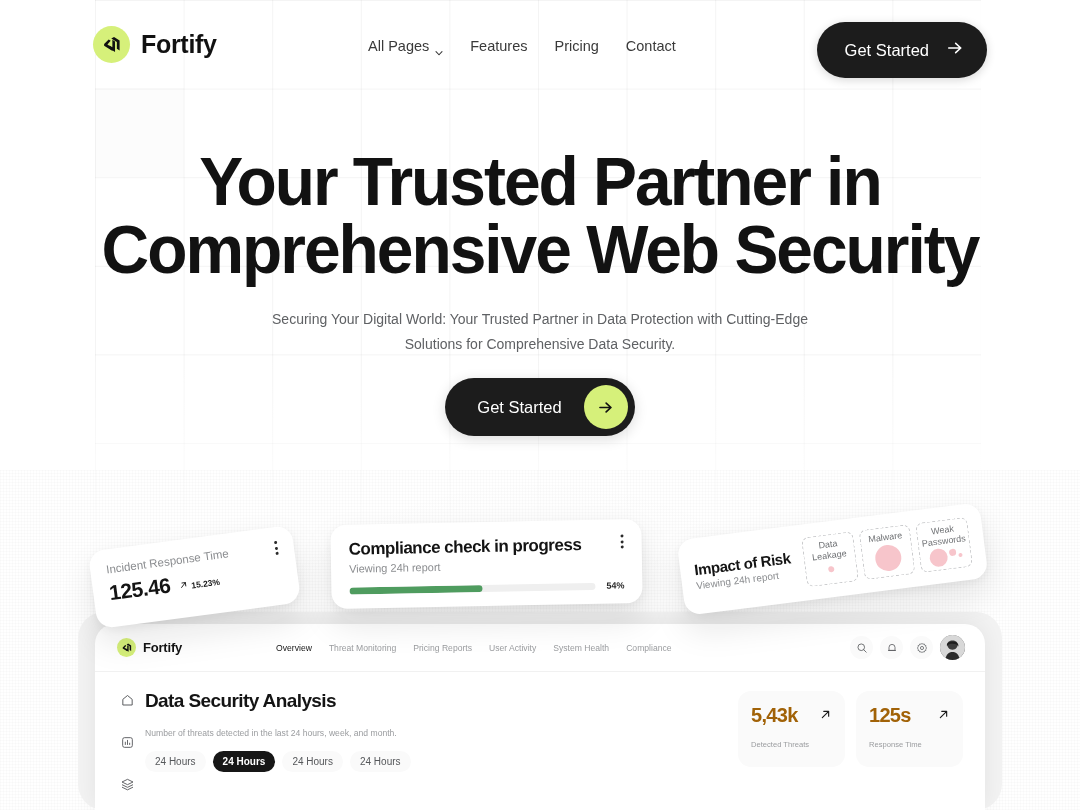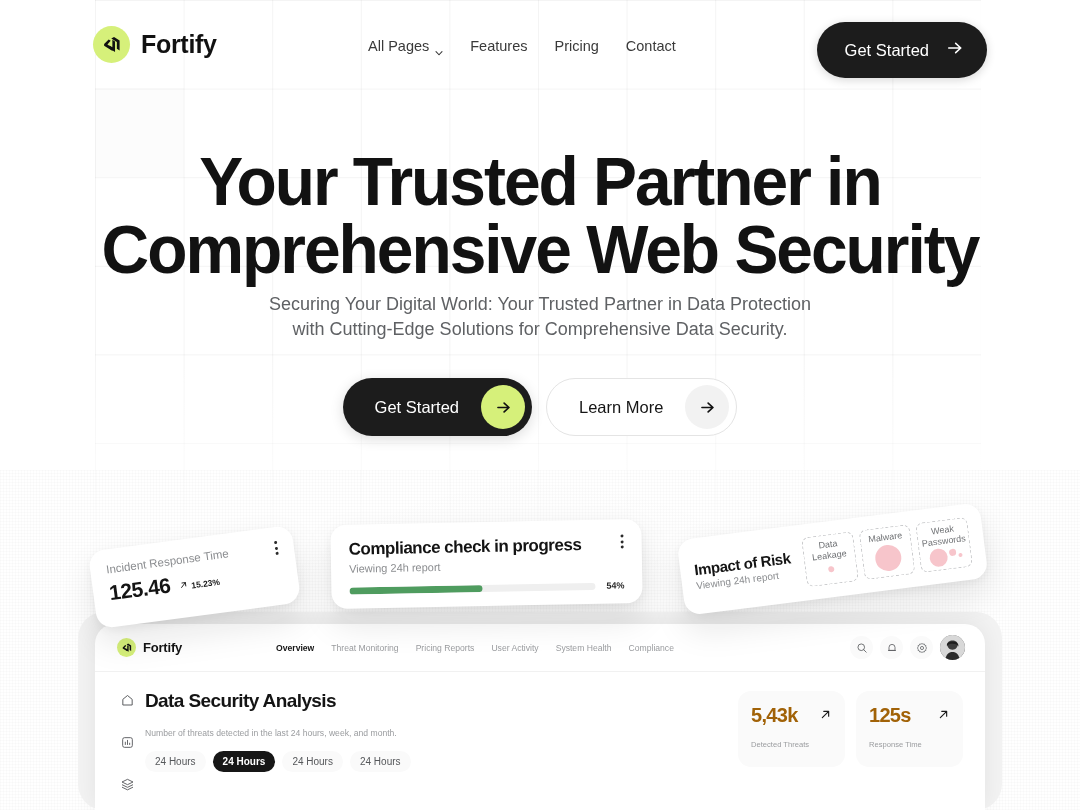--- a/index.html
+++ b/index.html
@@ -71,22 +71,22 @@
   
   .hero{ position:absolute; left:0; top:0; width:1080px; z-index:5; }
   .hero-title{
     position:absolute; left:0; top:148px; width:1080px;
     text-align:center; color:#121212;
     font-family:"Liberation Sans Narrow","Liberation Sans",sans-serif;
     font-size:69px; line-height:68px; font-weight:700; letter-spacing:-2.1px;
     transform:scaleX(.955); transform-origin:center top;
   }
   .hero-sub{
-    position:absolute; left:50%; transform:translateX(-50%); top:292px; width:560px;
-    text-align:center; color:#5f6164; font-size:18px; line-height:25px;
+    position:absolute; left:50%; transform:translateX(-50%); top:307px; width:560px;
+    text-align:center; color:#5f6164; font-size:14px; line-height:25px;
   }
   .hero-btns{
     position:absolute; left:0; top:378px; width:1080px;
     display:flex; justify-content:center; gap:14px;
   }
   .btn-primary{
     height:58px; padding:0 7px 0 32px; border-radius:34px;
     background:#1c1c1c; color:#fff;
     display:flex; align-items:center; gap:22px;
     font-size:16.5px; font-weight:500; cursor:pointer;
@@ -164,21 +164,21 @@
   }
   .dash-top{
     height:48px; display:flex; align-items:center; padding:0 22px;
     border-bottom:1px solid #f1f1f1; position:relative;
   }
   .dash-brand{ display:flex; align-items:center; gap:7px; }
   .dash-badge{ width:19px; height:19px; border-radius:50%; background:#d6f07a;
     display:flex; align-items:center; justify-content:center; }
   .dash-brand-name{ font-size:13px; font-weight:700; color:#141414; letter-spacing:-.2px; }
   .dash-nav{ display:flex; gap:17px; margin-left:94px; font-size:8.6px; color:#9a9c9f; }
-  .dash-nav .on{ color:#151515; font-weight:700; }
+  .dash-nav .on{ color:#151515; font-weight:400; }
   .dash-actions{ position:absolute; right:20px; display:flex; align-items:center; gap:7px; }
   .icon-btn{ width:23px; height:23px; border-radius:50%; background:#fafafa;
     display:flex; align-items:center; justify-content:center; cursor:pointer; }
   .avatar{ width:25px; height:25px; border-radius:50%; overflow:hidden;
     background:linear-gradient(160deg,#6f6f6f,#2a2a2a); display:block; }
 
   .dash-body{ display:flex; padding:18px 22px 0 14px; }
   .rail{ width:36px; display:flex; flex-direction:column; align-items:center; gap:27px; padding-top:3px; }
   .rail span{ display:flex; align-items:center; justify-content:center; cursor:pointer; }
   .dash-main{ flex:1; display:flex; gap:18px; }
@@ -252,28 +252,20 @@
   <div class="hero">
     <h1 class="hero-title">
       <span>Your Trusted Partner in</span><br>
       <span>Comprehensive Web Security</span>
     </h1>
     <p class="hero-sub">Securing Your Digital World: Your Trusted Partner in Data Protection with Cutting-Edge Solutions for Comprehensive Data Security.</p>
 
     <div class="hero-btns">
       <div class="btn-primary">
         <span>Get Started</span>
-        <span class="pill">
-          <svg width="19" height="19" viewBox="0 0 24 24">
-              <path d="M5 12 H18.4 M12.8 6.4 L18.9 12 L12.8 17.6" stroke="#111" stroke-width="2.1" fill="none" stroke-linecap="round" stroke-linejoin="round"></path>
-            </svg>
-        </span>
-      </div>
-      <div class="btn-ghost">
-        <span>Learn More</span>
         <span class="pill">
           <svg width="19" height="19" viewBox="0 0 24 24">
               <path d="M5 12 H18.4 M12.8 6.4 L18.9 12 L12.8 17.6" stroke="#111" stroke-width="2.1" fill="none" stroke-linecap="round" stroke-linejoin="round"></path>
             </svg>
         </span>
       </div>
     </div>
   </div>
 
   <div class="float-card card-irt">

